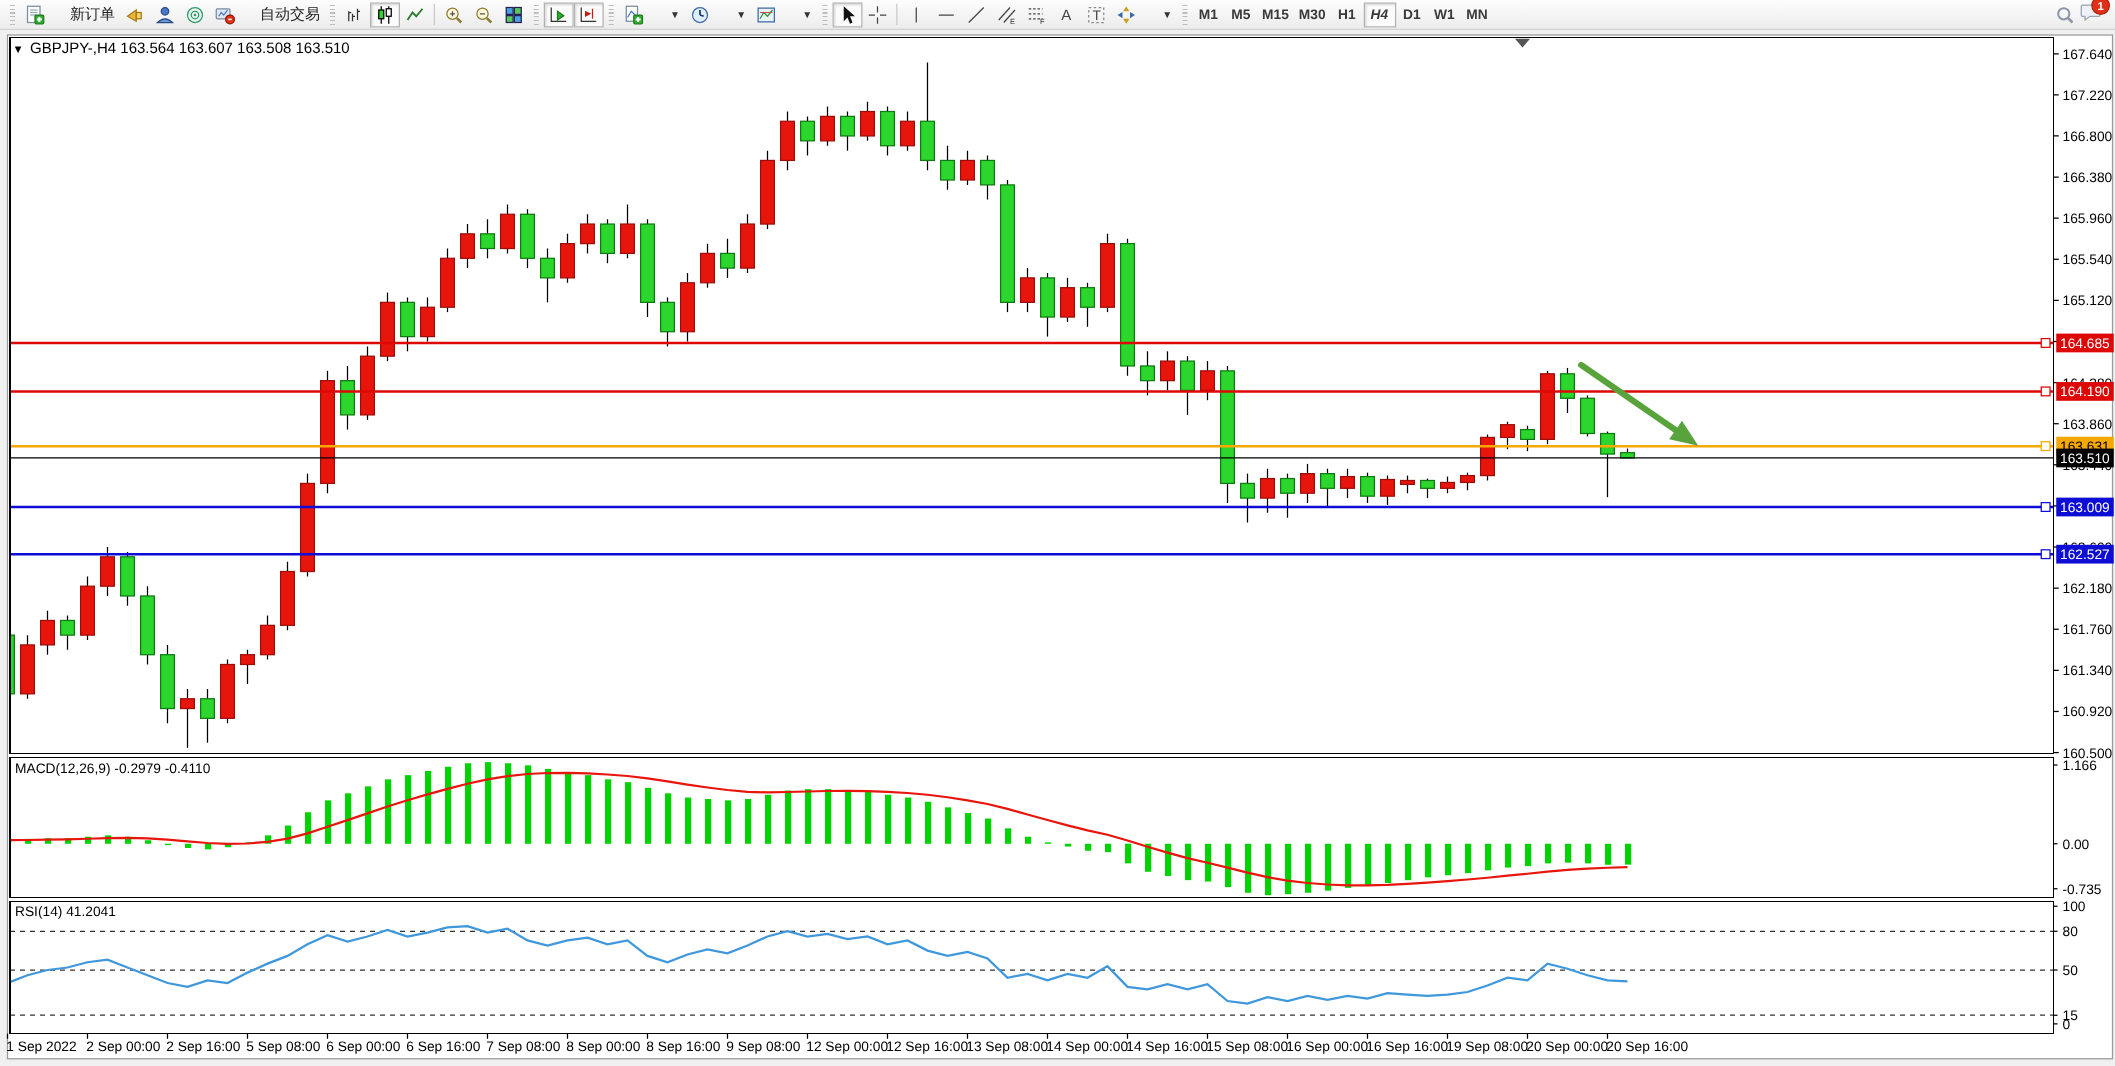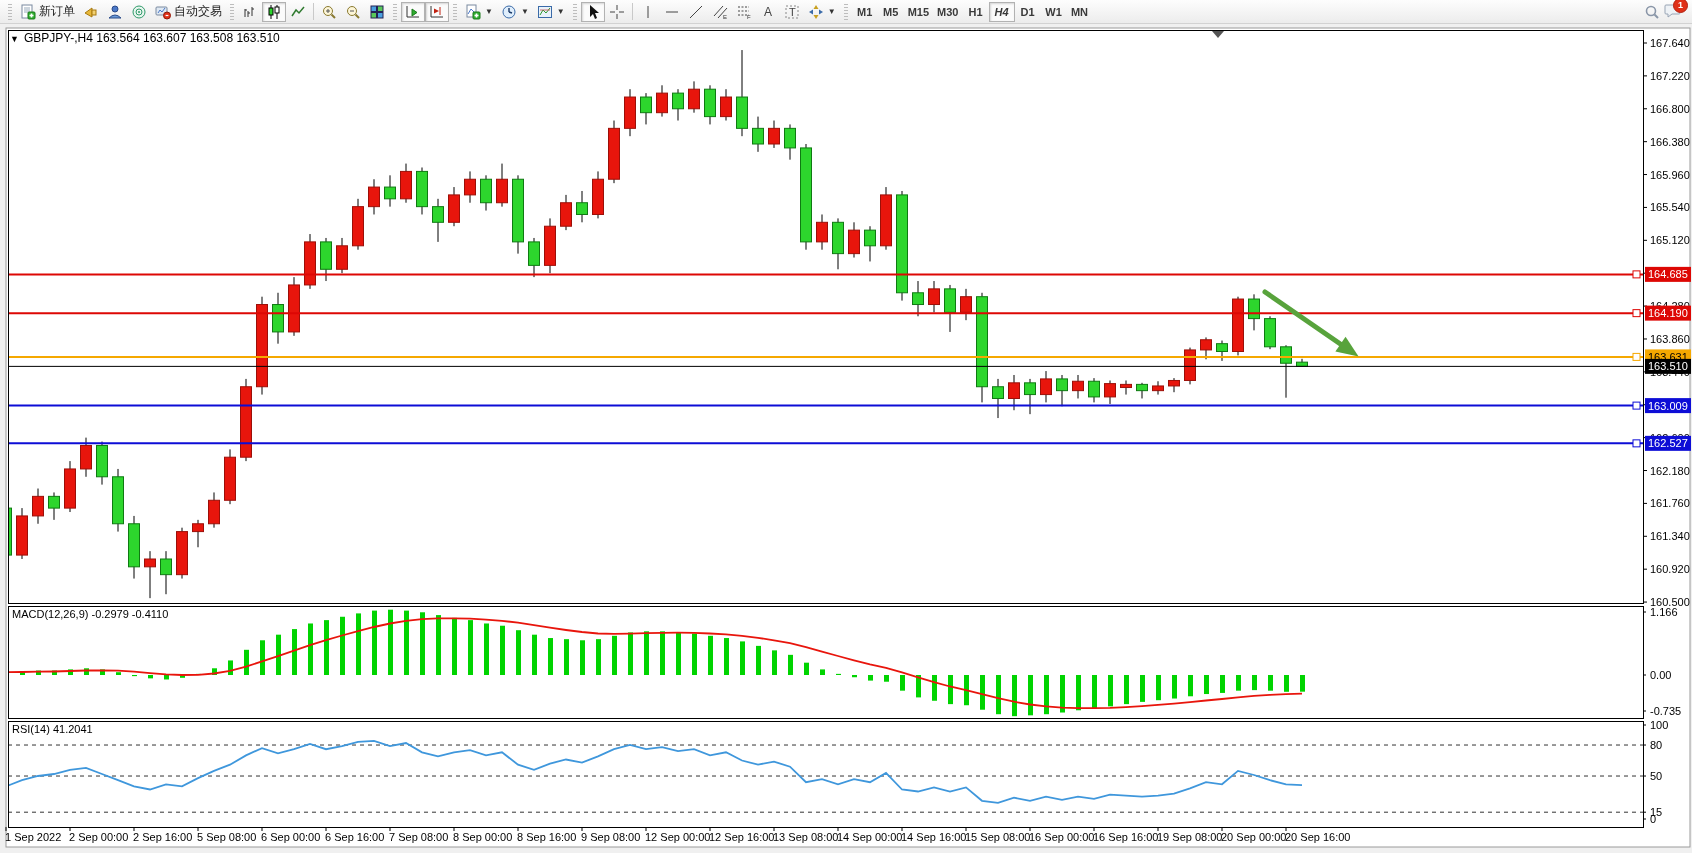--- a/index.html
+++ b/index.html
@@ -1,21 +1,21 @@
 <!DOCTYPE html>
 <html><head>
 <meta charset="utf-8">
 <style>
   html,body{margin:0;padding:0;background:#dcdcdc;}
   .screen{position:relative;width:1692px;height:853px;background:#f0f0f0;overflow:hidden;
           font-family:"Liberation Sans","DejaVu Sans",sans-serif;}
   .toolbar{position:absolute;left:0;top:0;width:1692px;height:24px;box-sizing:border-box;
            background:linear-gradient(#fdfdfd,#ececec);border-bottom:1px solid #d2d2d2;
            display:flex;align-items:center;padding:0 4px;}
-  .tbtn{height:20px;min-width:22px;display:flex;align-items:center;justify-content:center;gap:3px;
+  .tbtn{height:20px;min-width:22px;display:flex;align-items:center;justify-content:center;gap:20px;
         background:transparent;border:1px solid transparent;padding:0 3px;cursor:default;
         font:12px "Liberation Sans","DejaVu Sans",sans-serif;color:#222;}
   .tbtn.active{background:#fbfbfb;border:1px solid #b2b2b2;box-shadow:inset 1px 1px 2px rgba(0,0,0,.15);font-style:italic;}
   .tf{font-weight:bold;font-size:11px;color:#3a3a3a;min-width:26px;align-items:center;}
   .sep{width:1px;height:17px;background:#c9c9c9;margin:0 3px;}
   .grip{width:4px;height:16px;margin:0 4px;
         background:repeating-linear-gradient(to bottom,#bdbdbd 0 1px,transparent 1px 3px);}
   .spacer{flex:1;}
   .caret{font-size:8px;color:#333;margin-left:1px;}
   .chatwrap{position:relative;margin-right:6px;}

